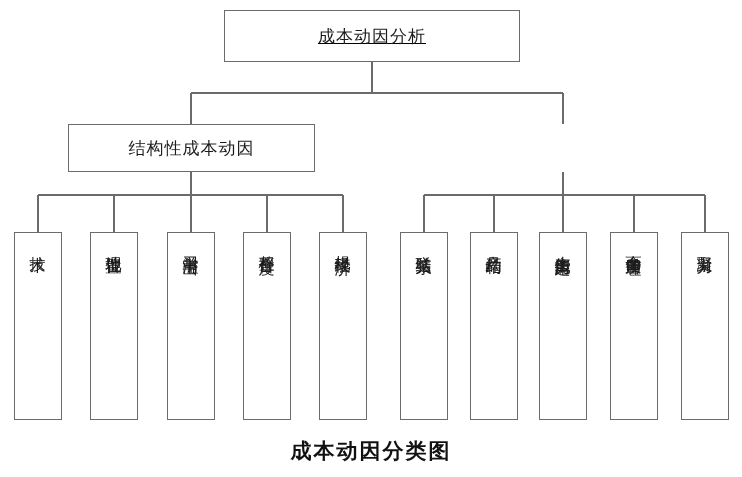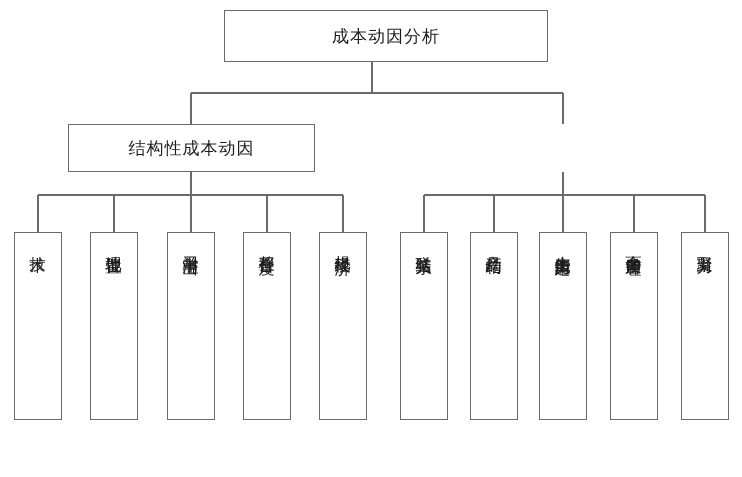--- a/index.html
+++ b/index.html
@@ -28,22 +28,23 @@
     box-sizing: border-box;
     border: 1px solid #6b6b6b;
     background: #ffffff;
     display: flex;
     align-items: center;
     justify-content: center;
   }
   .node.level1 {
     left: 224px;
     top: 10px;
-    width: 324px;
+    width: 296px;
     height: 52px;
+    text-decoration: underline;
   }
   .node.level2 {
     top: 124px;
     width: 247px;
     height: 48px;
     justify-content: center;
   }
   .node.level2.left  { left: 68px; }
   .node.level2.right { left: 440px; }
 
@@ -154,14 +155,15 @@
   <div class="leaf" style="left:539px;">
     <span class="leaf-label">生产能力运用</span>
   </div>
   <div class="leaf" style="left:610px;">
     <span class="leaf-label">全面质量管理</span>
   </div>
   <div class="leaf" style="left:681px;">
     <span class="leaf-label">凝聚力</span>
   </div>
 
+  <div id="caption">成本动因分类图</div>
 
 </div>
 
 </body></html>

